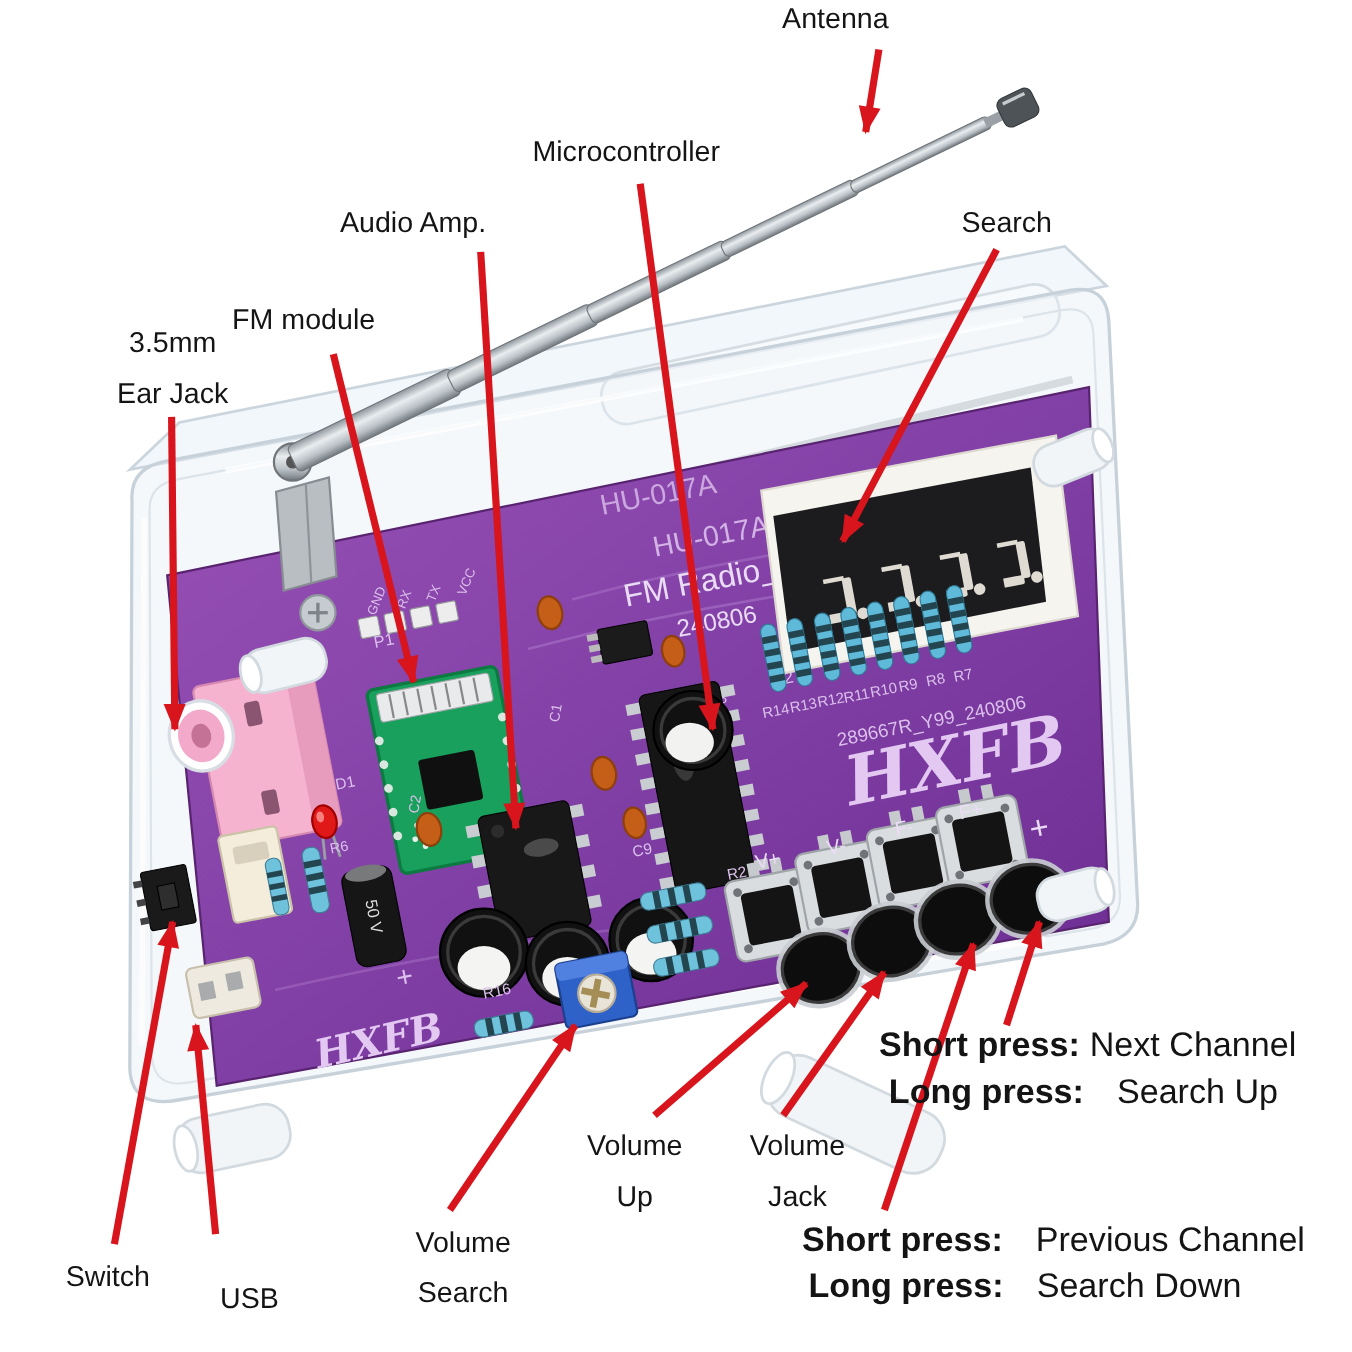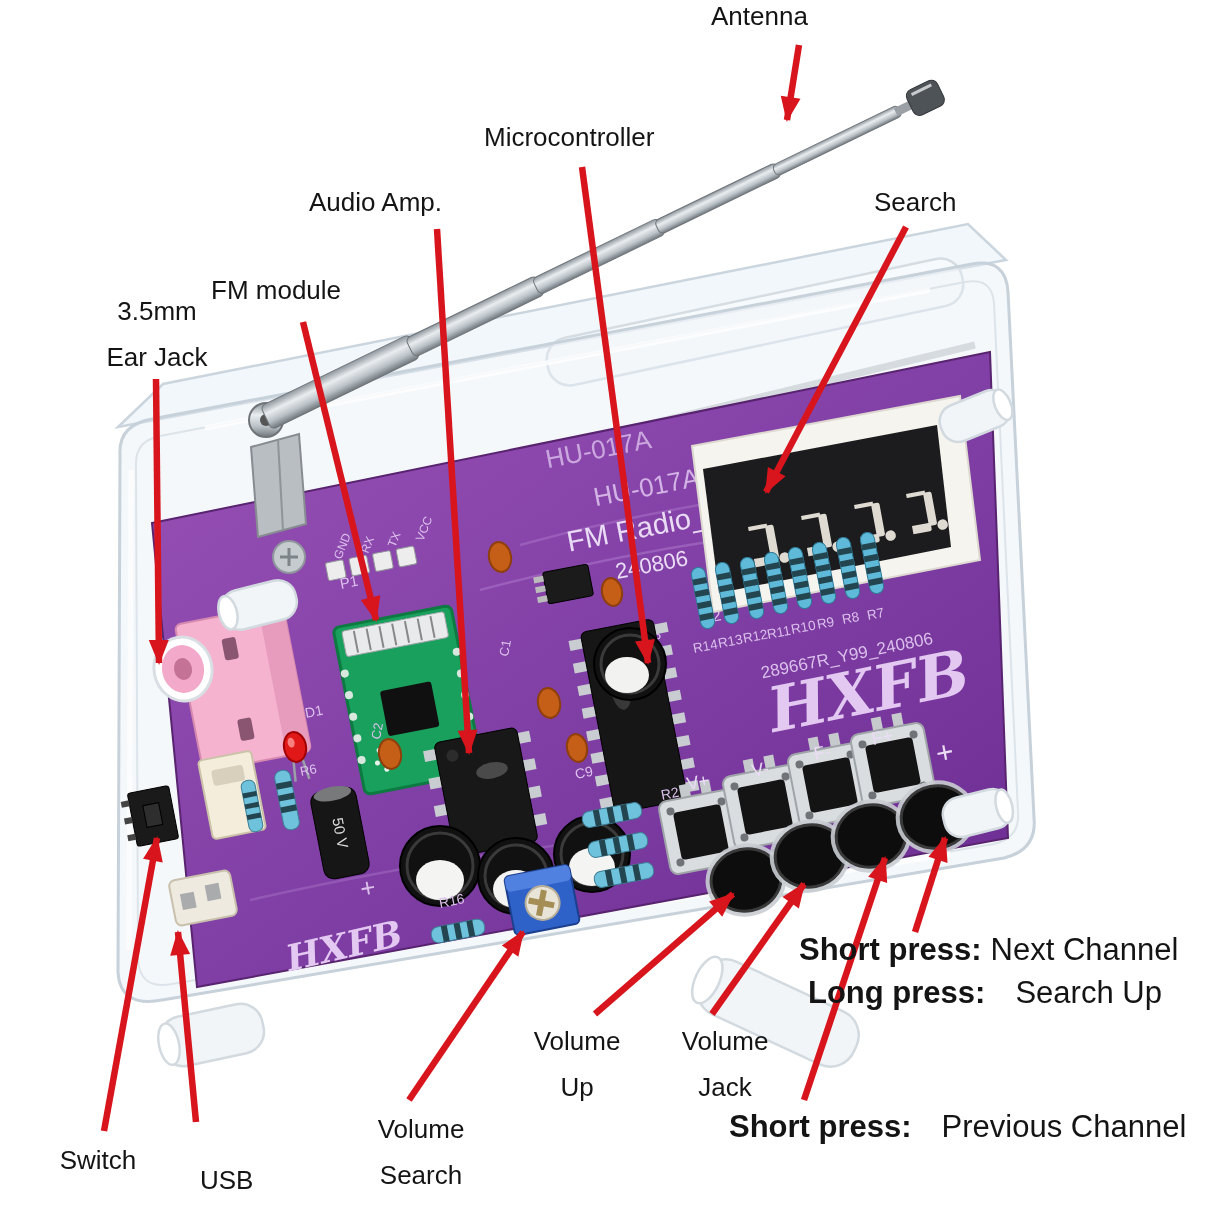--- a/index.html
+++ b/index.html
@@ -557,14 +557,17 @@
 
 <div class="press" style="left:799px;top:933px;">
   <span class="b">Short press:</span><span>Next Channel</span>
 </div>
 <div class="press" style="left:808px;top:976px;">
   <span class="b2">Long press:</span><span>Search Up</span>
 </div>
 <div class="press" style="left:729px;top:1110px;">
   <span class="b2">Short press:</span><span>Previous Channel</span>
 </div>
+<div class="press" style="left:735px;top:1152px;">
+  <span class="b2">Long press:</span><span>Search Down</span>
+</div>
 
 </div>
 
 </body></html>

